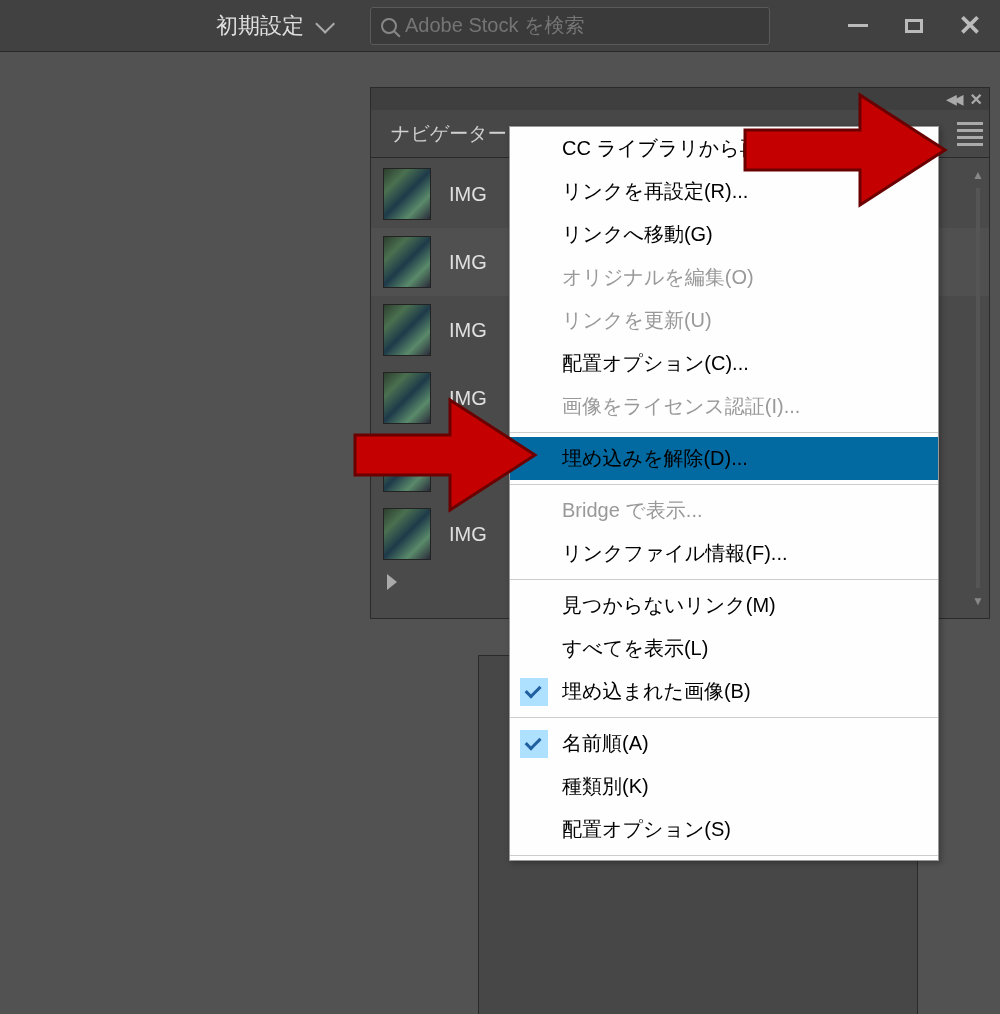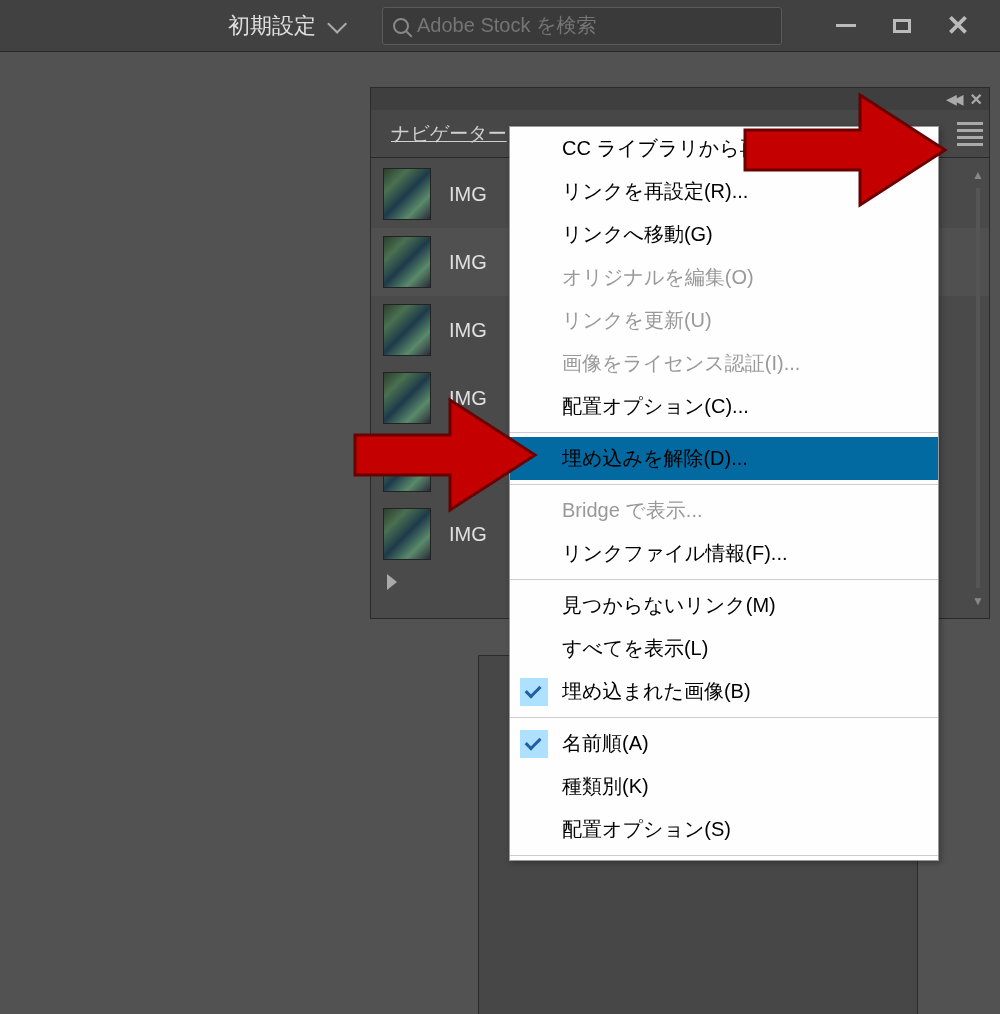--- a/index.html
+++ b/index.html
@@ -10,21 +10,21 @@
   font-family: 'MS Gothic', 'Meiryo', sans-serif;
   overflow: hidden;
   position: relative;
 }
 .topbar {
   height: 52px;
   background: #414141;
   border-bottom: 1px solid #2a2a2a;
   display: flex;
   align-items: center;
-  padding: 0 28px;
+  padding: 0 16px;
 }
 .workspace-sel {
   margin-left: 200px;
   color: #e0e0e0;
   font-size: 22px;
   display: flex;
   align-items: center;
   gap: 12px;
   cursor: pointer;
 }
@@ -97,21 +97,21 @@
 .panel-tabs {
   height: 48px;
   display:flex;
   align-items:center;
   padding: 0 14px;
   color:#d0d0d0;
   font-size: 19px;
   border-bottom: 1px solid #2a2a2a;
   position: relative;
 }
-.tab { padding: 8px 6px; text-decoration: underline; }
+.tab { padding: 8px 6px; }
 .hamburger {
   position: absolute;
   right: 6px;
   width: 26px;
   cursor:pointer;
 }
 .hamburger span { display:block; height:3px; background:#aaa; margin:4px 0; }
 
 .linkslist {
   height: 460px;
@@ -283,22 +283,22 @@
 </div>
 
 <div class="bottompanel"></div>
 
 <div class="contextmenu">
   <div class="cm-item"><span>CC ライブラリから再リ</span></div>
   <div class="cm-item"><span>リンクを再設定(R)...</span></div>
   <div class="cm-item"><span>リンクへ移動(G)</span></div>
   <div class="cm-item disabled"><span>オリジナルを編集(O)</span></div>
   <div class="cm-item disabled"><span>リンクを更新(U)</span></div>
+  <div class="cm-item"><span>配置オプション(C)...</span></div>
   <div class="cm-item disabled"><span>画像をライセンス認証(I)...</span></div>
-  <div class="cm-item"><span>配置オプション(C)...</span></div>
   <div class="cm-sep"></div>
   <div class="cm-item hl"><span>埋め込みを解除(D)...</span></div>
   <div class="cm-sep"></div>
   <div class="cm-item disabled"><span>Bridge で表示...</span></div>
   <div class="cm-item"><span>リンクファイル情報(F)...</span></div>
   <div class="cm-sep"></div>
   <div class="cm-item"><span>見つからないリンク(M)</span></div>
   <div class="cm-item"><span>すべてを表示(L)</span></div>
   <div class="cm-item"><span class="cm-check"></span><span>埋め込まれた画像(B)</span></div>
   <div class="cm-sep"></div>

